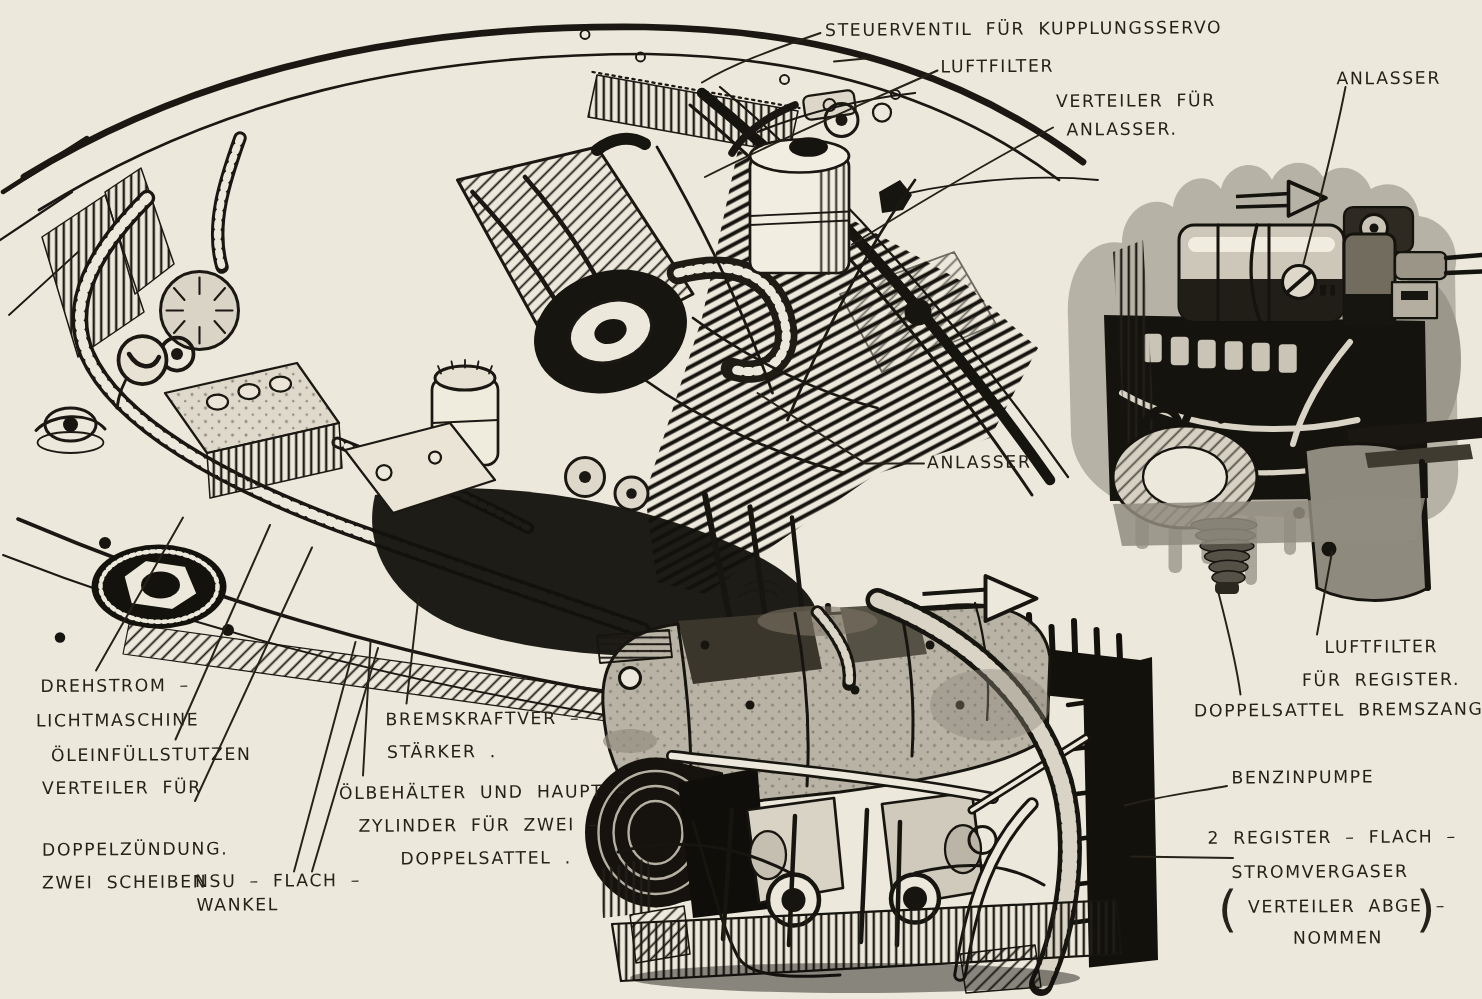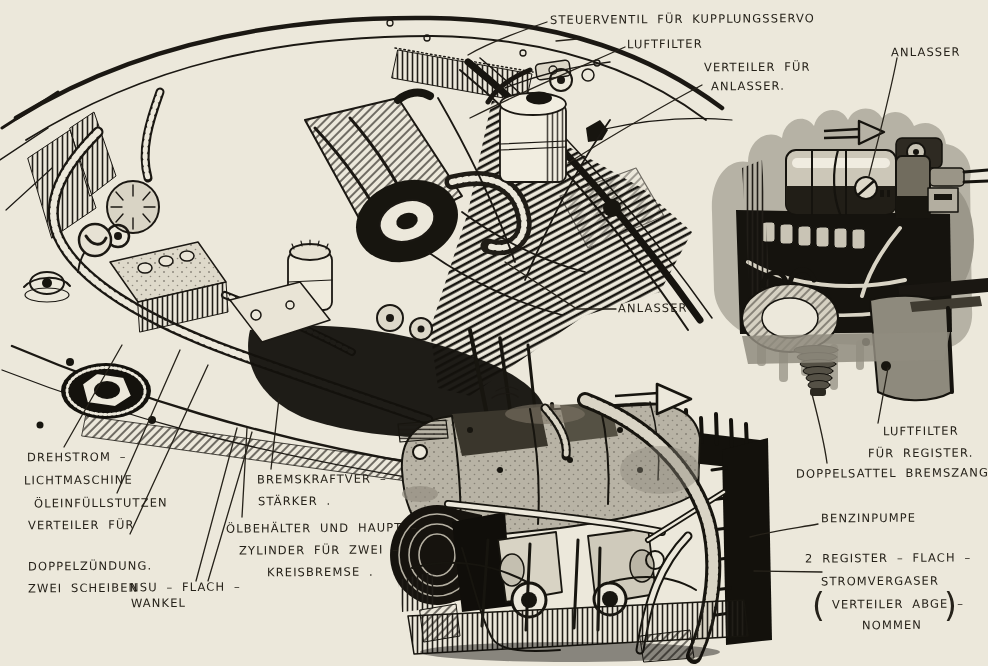--- a/index.html
+++ b/index.html
@@ -404,21 +404,21 @@
   <div class="lbl" style="left:34px;top:496px">ÖLEINFÜLLSTUTZEN</div>
   <div class="lbl" style="left:28px;top:518px">VERTEILER FÜR</div>
   <div class="lbl" style="left:28px;top:559px">DOPPELZÜNDUNG.</div>
   <div class="lbl" style="left:28px;top:581px">ZWEI SCHEIBEN</div>
   <div class="lbl" style="left:130px;top:580px">NSU – FLACH –</div>
   <div class="lbl" style="left:131px;top:596px">WANKEL</div>
   <div class="lbl" style="left:257px;top:472px">BREMSKRAFTVER –</div>
   <div class="lbl" style="left:258px;top:494px">STÄRKER .</div>
   <div class="lbl" style="left:226px;top:521px">ÖLBEHÄLTER UND HAUPT –</div>
   <div class="lbl" style="left:239px;top:543px">ZYLINDER FÜR ZWEI –</div>
-  <div class="lbl" style="left:267px;top:565px">KREISBREMSE .</div>
+  <div class="lbl" style="left:267px;top:565px">DOPPELSATTEL .</div>
   <div class="lbl" style="left:883px;top:424px">LUFTFILTER</div>
   <div class="lbl" style="left:868px;top:446px">FÜR REGISTER.</div>
   <div class="lbl" style="left:796px;top:466px">DOPPELSATTEL BREMSZANGE .</div>
   <div class="lbl" style="left:821px;top:511px">BENZINPUMPE</div>
   <div class="lbl" style="left:805px;top:551px">2 REGISTER – FLACH –</div>
   <div class="lbl" style="left:821px;top:574px">STROMVERGASER</div>
   <div class="lbl big-paren" style="left:812px;top:586px">(</div>
   <div class="lbl" style="left:832px;top:597px">VERTEILER ABGE –</div>
   <div class="lbl" style="left:862px;top:618px">NOMMEN</div>
   <div class="lbl big-paren" style="left:944px;top:586px">)</div>

